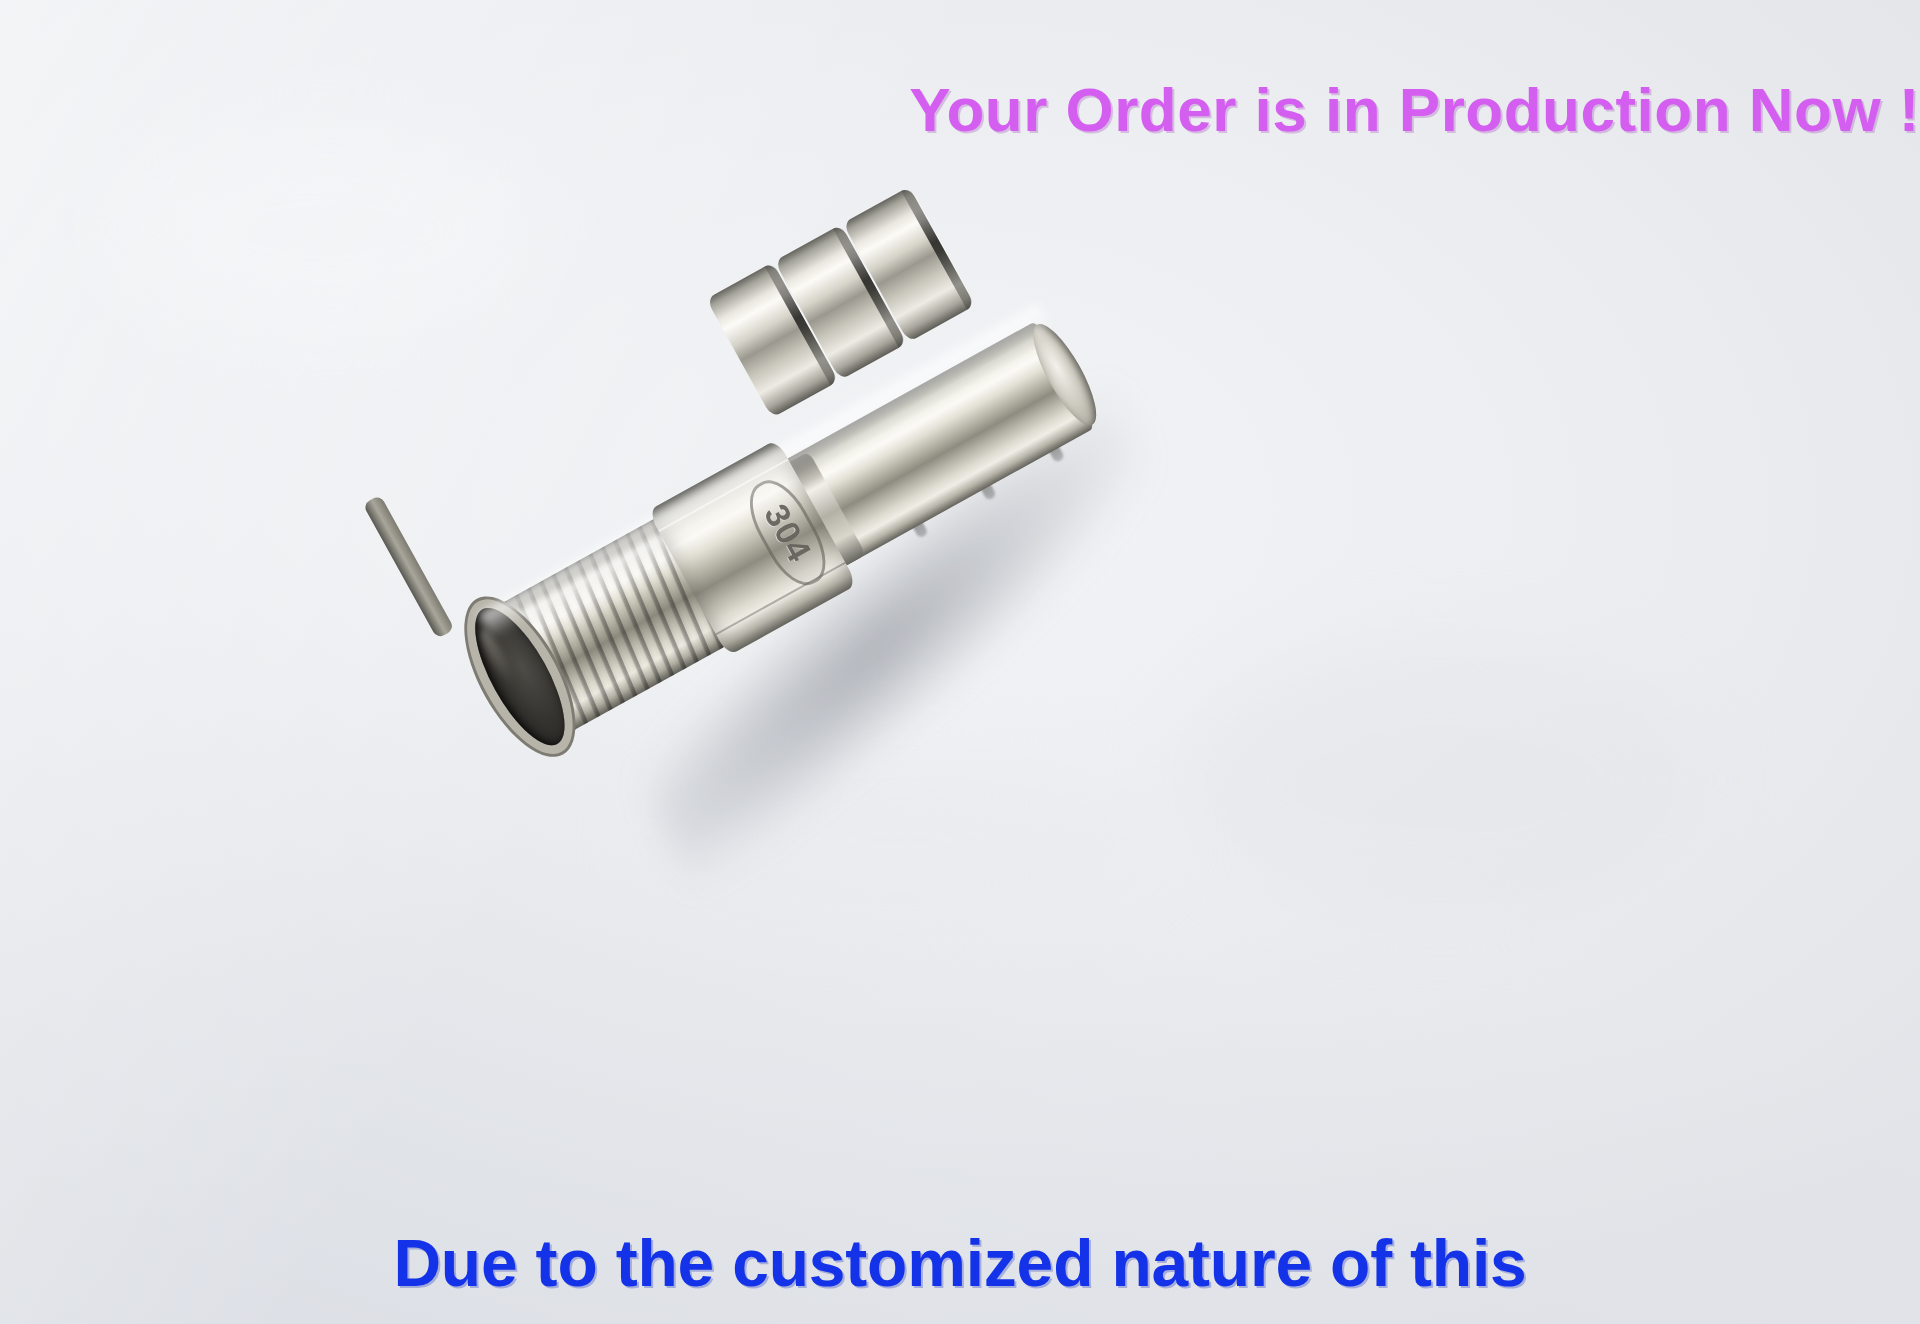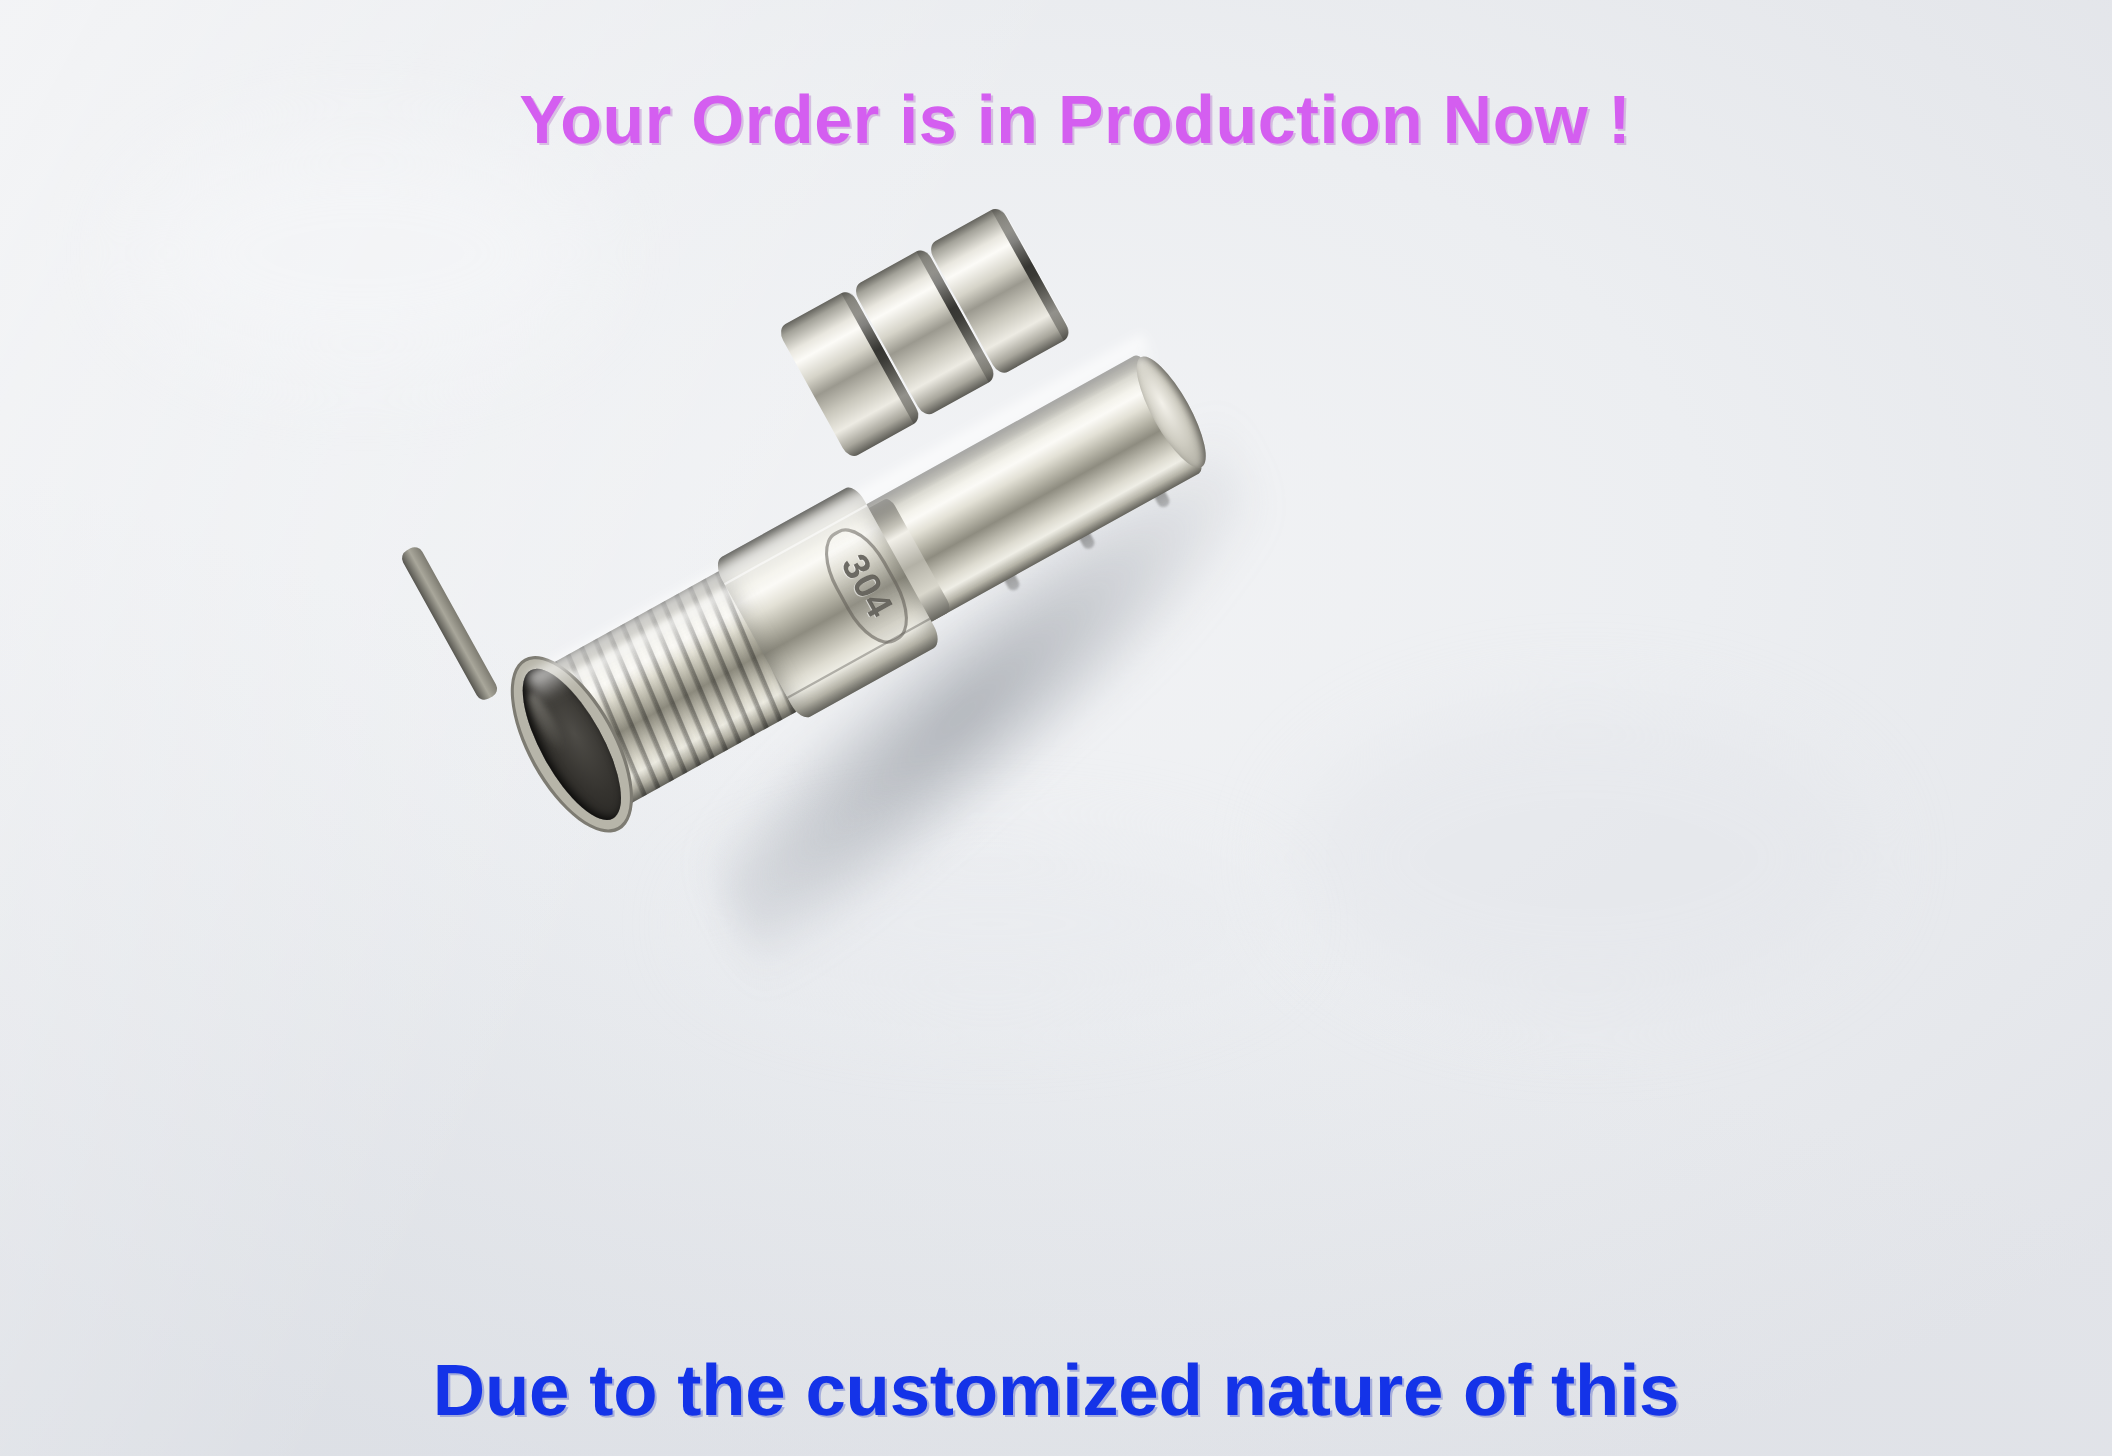--- a/index.html
+++ b/index.html
@@ -25,21 +25,21 @@
   }
   .smudge{
     position:absolute;pointer-events:none;border-radius:50%;
     filter:blur(38px);opacity:.5;
   }
 
   
   .headline{
     position:absolute;
     left:0;right:0;top:74px;
-    text-align:center;
+    text-align:right;
     font-size:62px;
     font-weight:bold;
     letter-spacing:.5px;
     color:#d45ef0;
     text-shadow:2px 2px 0 rgba(150,60,180,.28);
     white-space:nowrap;
     padding-left:35px;
   }
 
   

